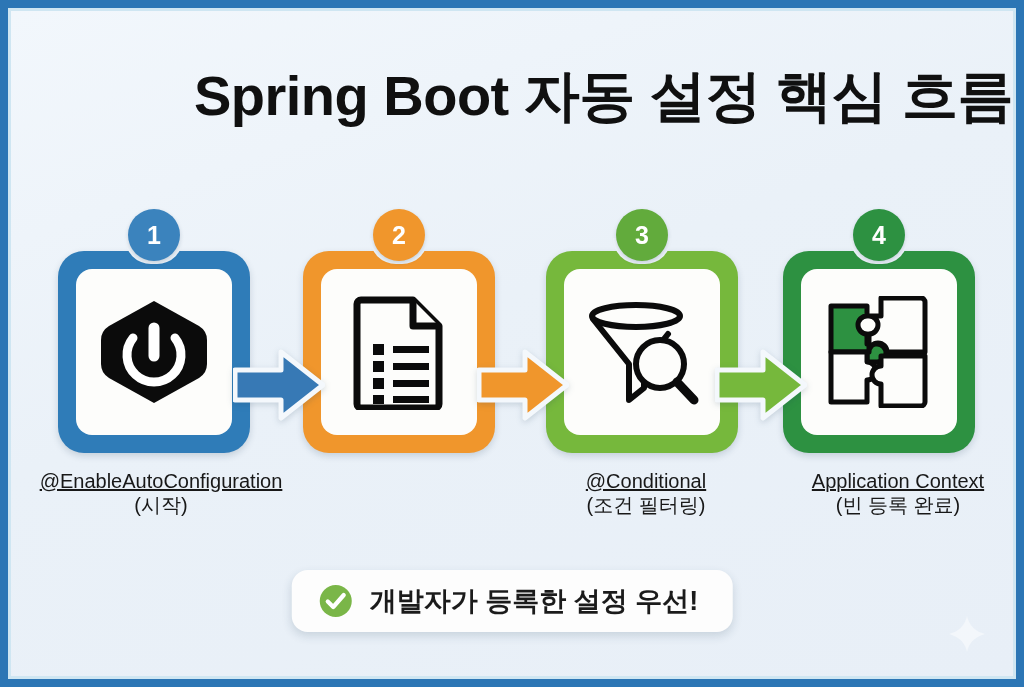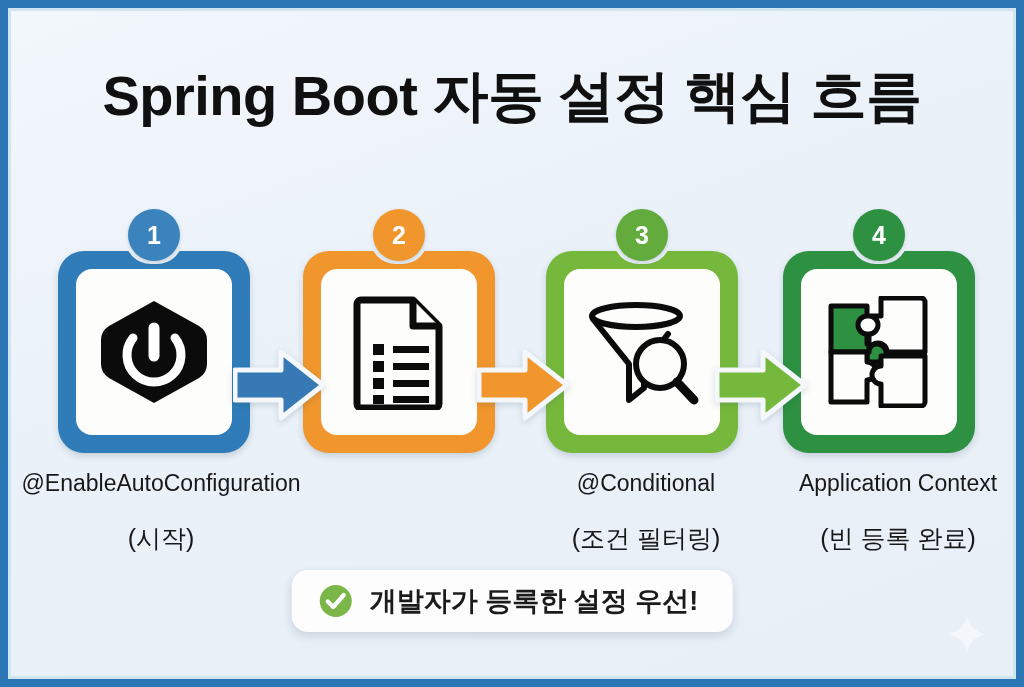--- a/index.html
+++ b/index.html
@@ -32,21 +32,21 @@
     background: linear-gradient(160deg, #f2f7fc 0%, #eaf1f8 45%, #e8eff7 100%);
     overflow: hidden;
   }
 
   
   .title {
     position: absolute;
     left: 0;
     right: 0;
     top: 48px;
-    text-align: center;
+    text-align: right;
     font-size: 56px;
     font-weight: bold;
     letter-spacing: -0.5px;
     color: #101010;
     white-space: nowrap;
   }
 
   
   .steps {
     position: absolute;
@@ -140,28 +140,28 @@
   }
   .label {
     position: absolute;
     top: 0;
     text-align: center;
     color: #181818;
     line-height: 1.22;
   }
   .label .main {
     display: block;
-    font-size: 23px;
+    font-size: 20px;
     white-space: nowrap;
+    text-decoration: underline;
   }
   .label .sub {
     display: block;
-    font-size: 25px;
+    font-size: 20px;
     white-space: nowrap;
-    margin-top: 26px;
   }
   .label.l1 { left: 0px;   width: 300px; }
   .label.l2 { left: 290px; width: 200px; }
   .label.l3 { left: 520px; width: 230px; }
   .label.l4 { left: 762px; width: 250px; }
 
   
   .banner {
     position: absolute;
     left: 50%;

